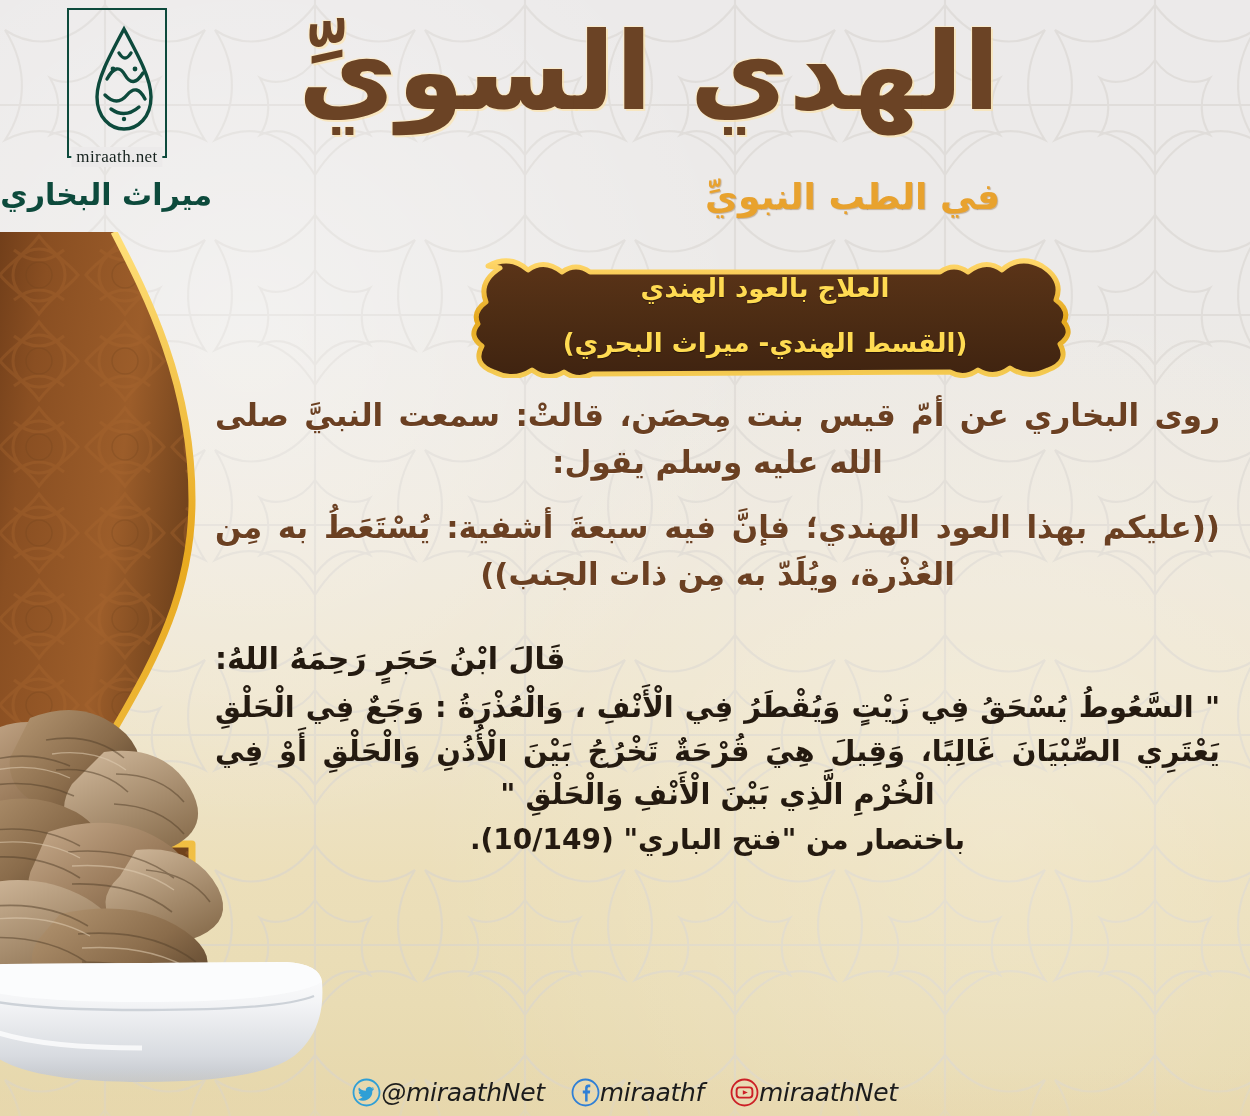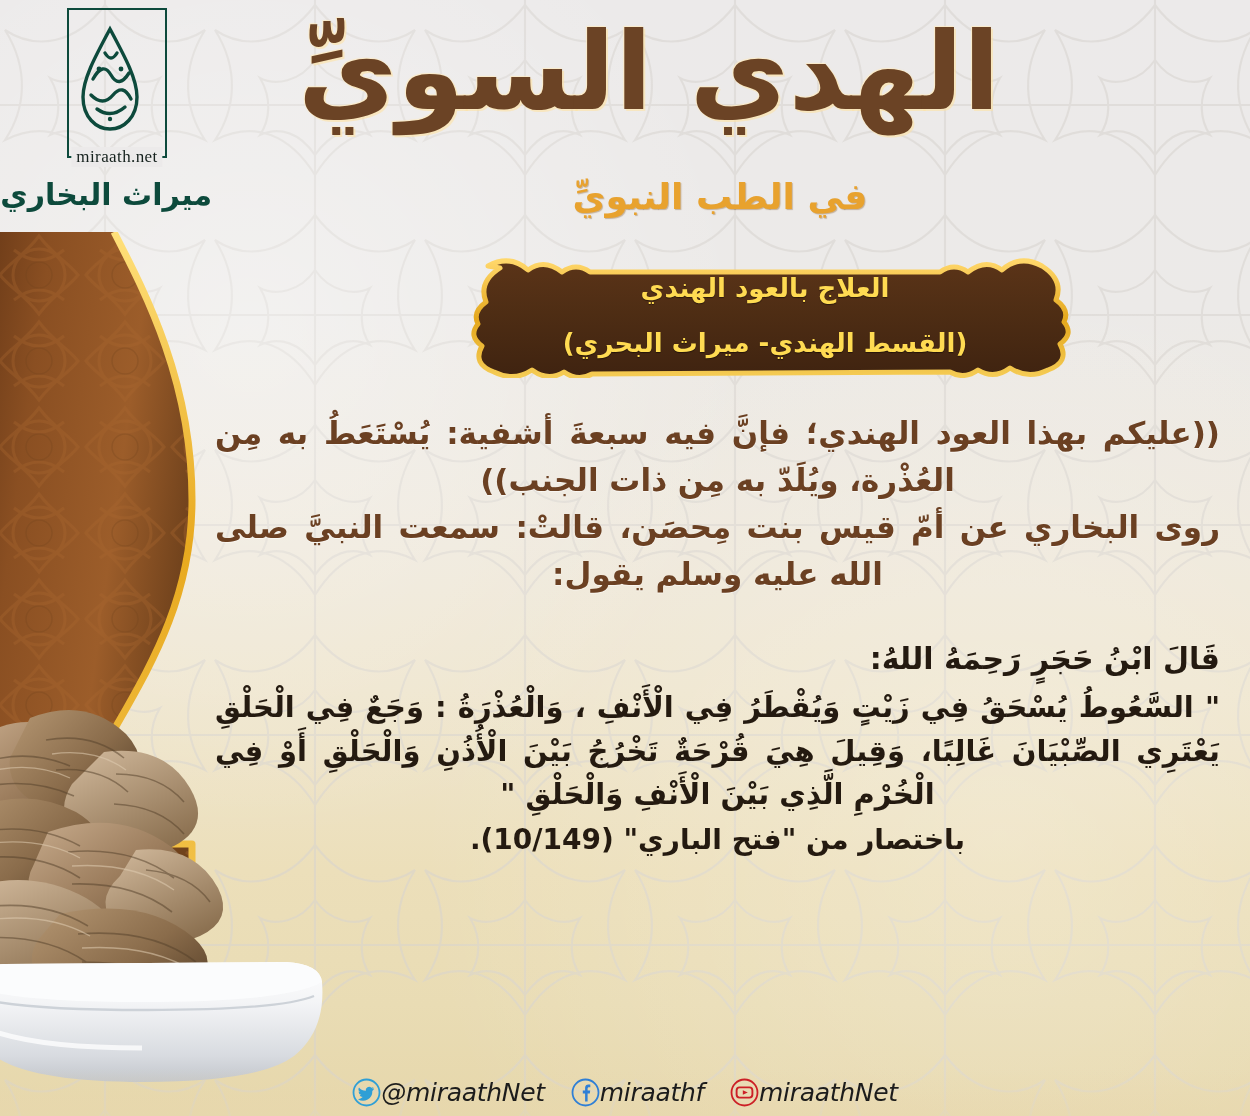--- a/index.html
+++ b/index.html
@@ -61,21 +61,21 @@
     left:22px; top:8px;
     width:190px;
     text-align:center;
     z-index:6;
   }
   .logo-frame {
     width:100px; height:150px;
     margin:0 auto;
     border:2.5px solid #0d4a3c;
     position:relative;
-    display:flex; align-items:center; justify-content:flex-end;
+    display:flex; align-items:center; justify-content:flex-start;
     background:transparent;
   }
   .logo-url {
     position:absolute;
     left:50%; bottom:-11px; transform:translateX(-50%);
     background:#eceaea;
     padding:0 5px;
     font-family:"Liberation Serif","DejaVu Serif",serif;
     font-size:17px; letter-spacing:.4px;
     color:#14201c; white-space:nowrap;
@@ -104,21 +104,21 @@
     text-shadow:
        0 0 2px rgba(255,233,180,.95),
        2px 2px 0 rgba(255,225,160,.55),
       -1px -1px 0 rgba(255,236,200,.65);
     letter-spacing:-2px;
     white-space:nowrap;
   }
   .title-sub {
     position:absolute;
     left:440px; top:176px; width:560px;
-    text-align:center;
+    text-align:right;
     font-size:36px; font-weight:bold;
     color:#e8a22e;
     text-shadow:1px 1px 1px rgba(120,70,10,.35);
     z-index:5;
     white-space:nowrap;
   }
 
   
   .banner {
     position:absolute;
@@ -160,21 +160,21 @@
   }
   .para.narration { text-align:justify; text-align-last:center; }
   .para.hadith { margin-top:18px; }
 
   .quote-block {
     margin-top:40px;
     color:#241a10;
   }
   .quote-head {
     font-size:30px; font-weight:bold;
-    text-align:right;
+    text-align:left;
     line-height:1.4;
     letter-spacing:0;
   }
   .quote-body {
     margin-top:6px;
     font-size:29px; font-weight:bold;
     line-height:1.5;
     text-align:justify;
     text-align-last:center;
   }
@@ -425,23 +425,23 @@
                q-14 -10 -4 -22 q-6 -12 8 -22 q-8 -20 14 -34 Z" fill="url(#bnFill)" stroke="url(#bnEdge)" stroke-width="5" stroke-linejoin="round"></path>
     </svg>
     <div class="banner-text">
       <div>العلاج بالعود الهندي</div>
       <div>(القسط الهندي- ميراث البحري)</div>
     </div>
   </div>
 
   <div class="body-col">
 
+    <p class="para narration">روى البخاري عن أمّ قيس بنت مِحصَن، قالتْ: سمعت النبيَّ صلى الله عليه وسلم يقول:</p>
+
     <p class="para hadith">((عليكم بهذا العود الهندي؛ فإنَّ فيه سبعةَ أشفية: يُسْتَعَطُ به مِن العُذْرة، ويُلَدّ به مِن ذات الجنب))</p>
-
-    <p class="para narration">روى البخاري عن أمّ قيس بنت مِحصَن، قالتْ: سمعت النبيَّ صلى الله عليه وسلم يقول:</p>
 
     <div class="quote-block">
       <div class="quote-head">قَالَ ابْنُ حَجَرٍ رَحِمَهُ اللهُ:</div>
       <div class="quote-body">" السَّعُوطُ يُسْحَقُ فِي زَيْتٍ وَيُقْطَرُ فِي الْأَنْفِ ، وَالْعُذْرَةُ : وَجَعٌ فِي الْحَلْقِ يَعْتَرِي الصِّبْيَانَ غَالِبًا، وَقِيلَ هِيَ قُرْحَةٌ تَخْرُجُ بَيْنَ الْأُذُنِ وَالْحَلْقِ أَوْ فِي الْخُرْمِ الَّذِي بَيْنَ الْأَنْفِ وَالْحَلْقِ "</div>
       <div class="quote-ref">باختصار من "فتح الباري" (10/149).</div>
     </div>
   </div>
 
   <div class="social-bar">
 

